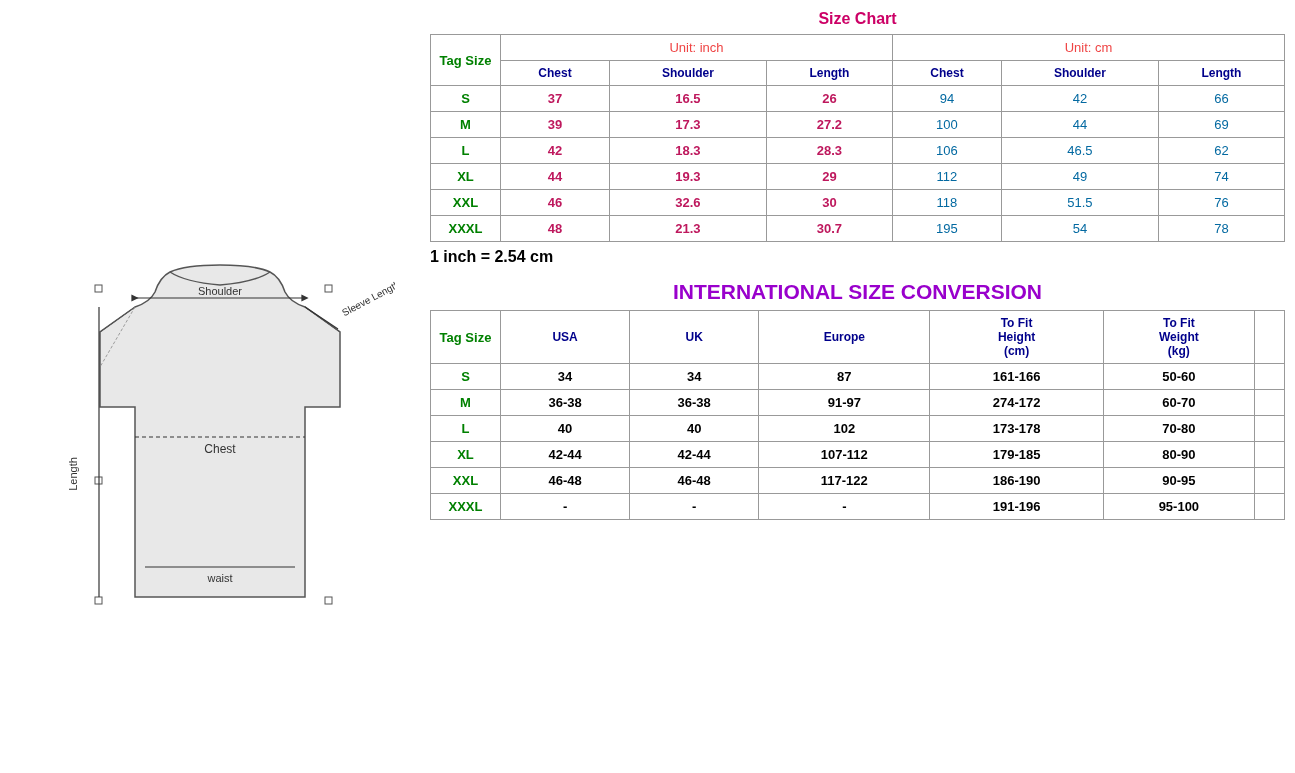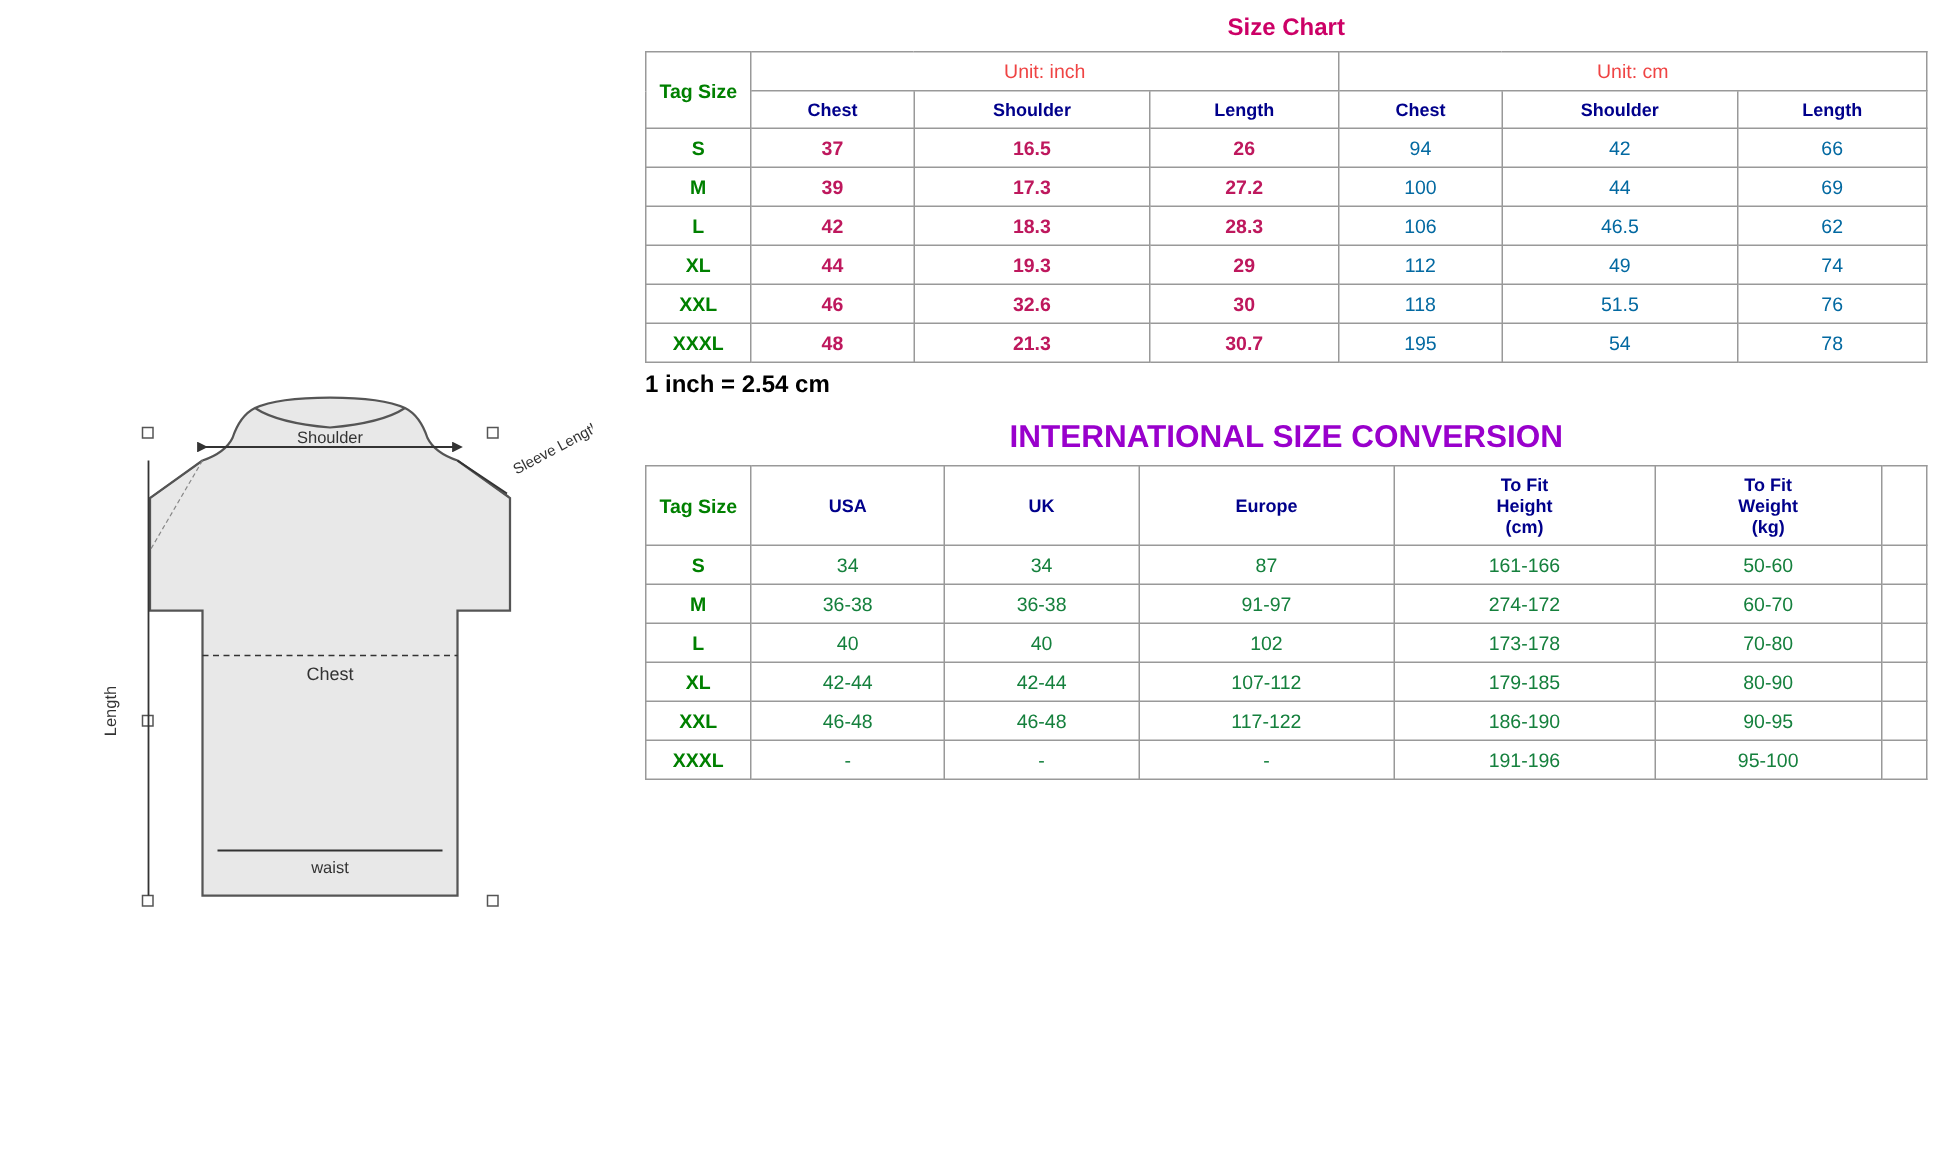--- a/index.html
+++ b/index.html
@@ -81,22 +81,22 @@
 
     .conversion-title {
       text-align: center;
       font-size: 21px;
       font-weight: bold;
       color: #9900cc;
       padding: 8px 0 6px 0;
     }
 
     .conv-val {
-      color: #15803d;
-      font-weight: normal;
+      color: #000000;
+      font-weight: bold;
     }
 
     .note-text {
       font-size: 16px;
       font-weight: bold;
       color: #000;
       margin: 4px 0 6px 0;
     }
 
     .tag-size-header {

